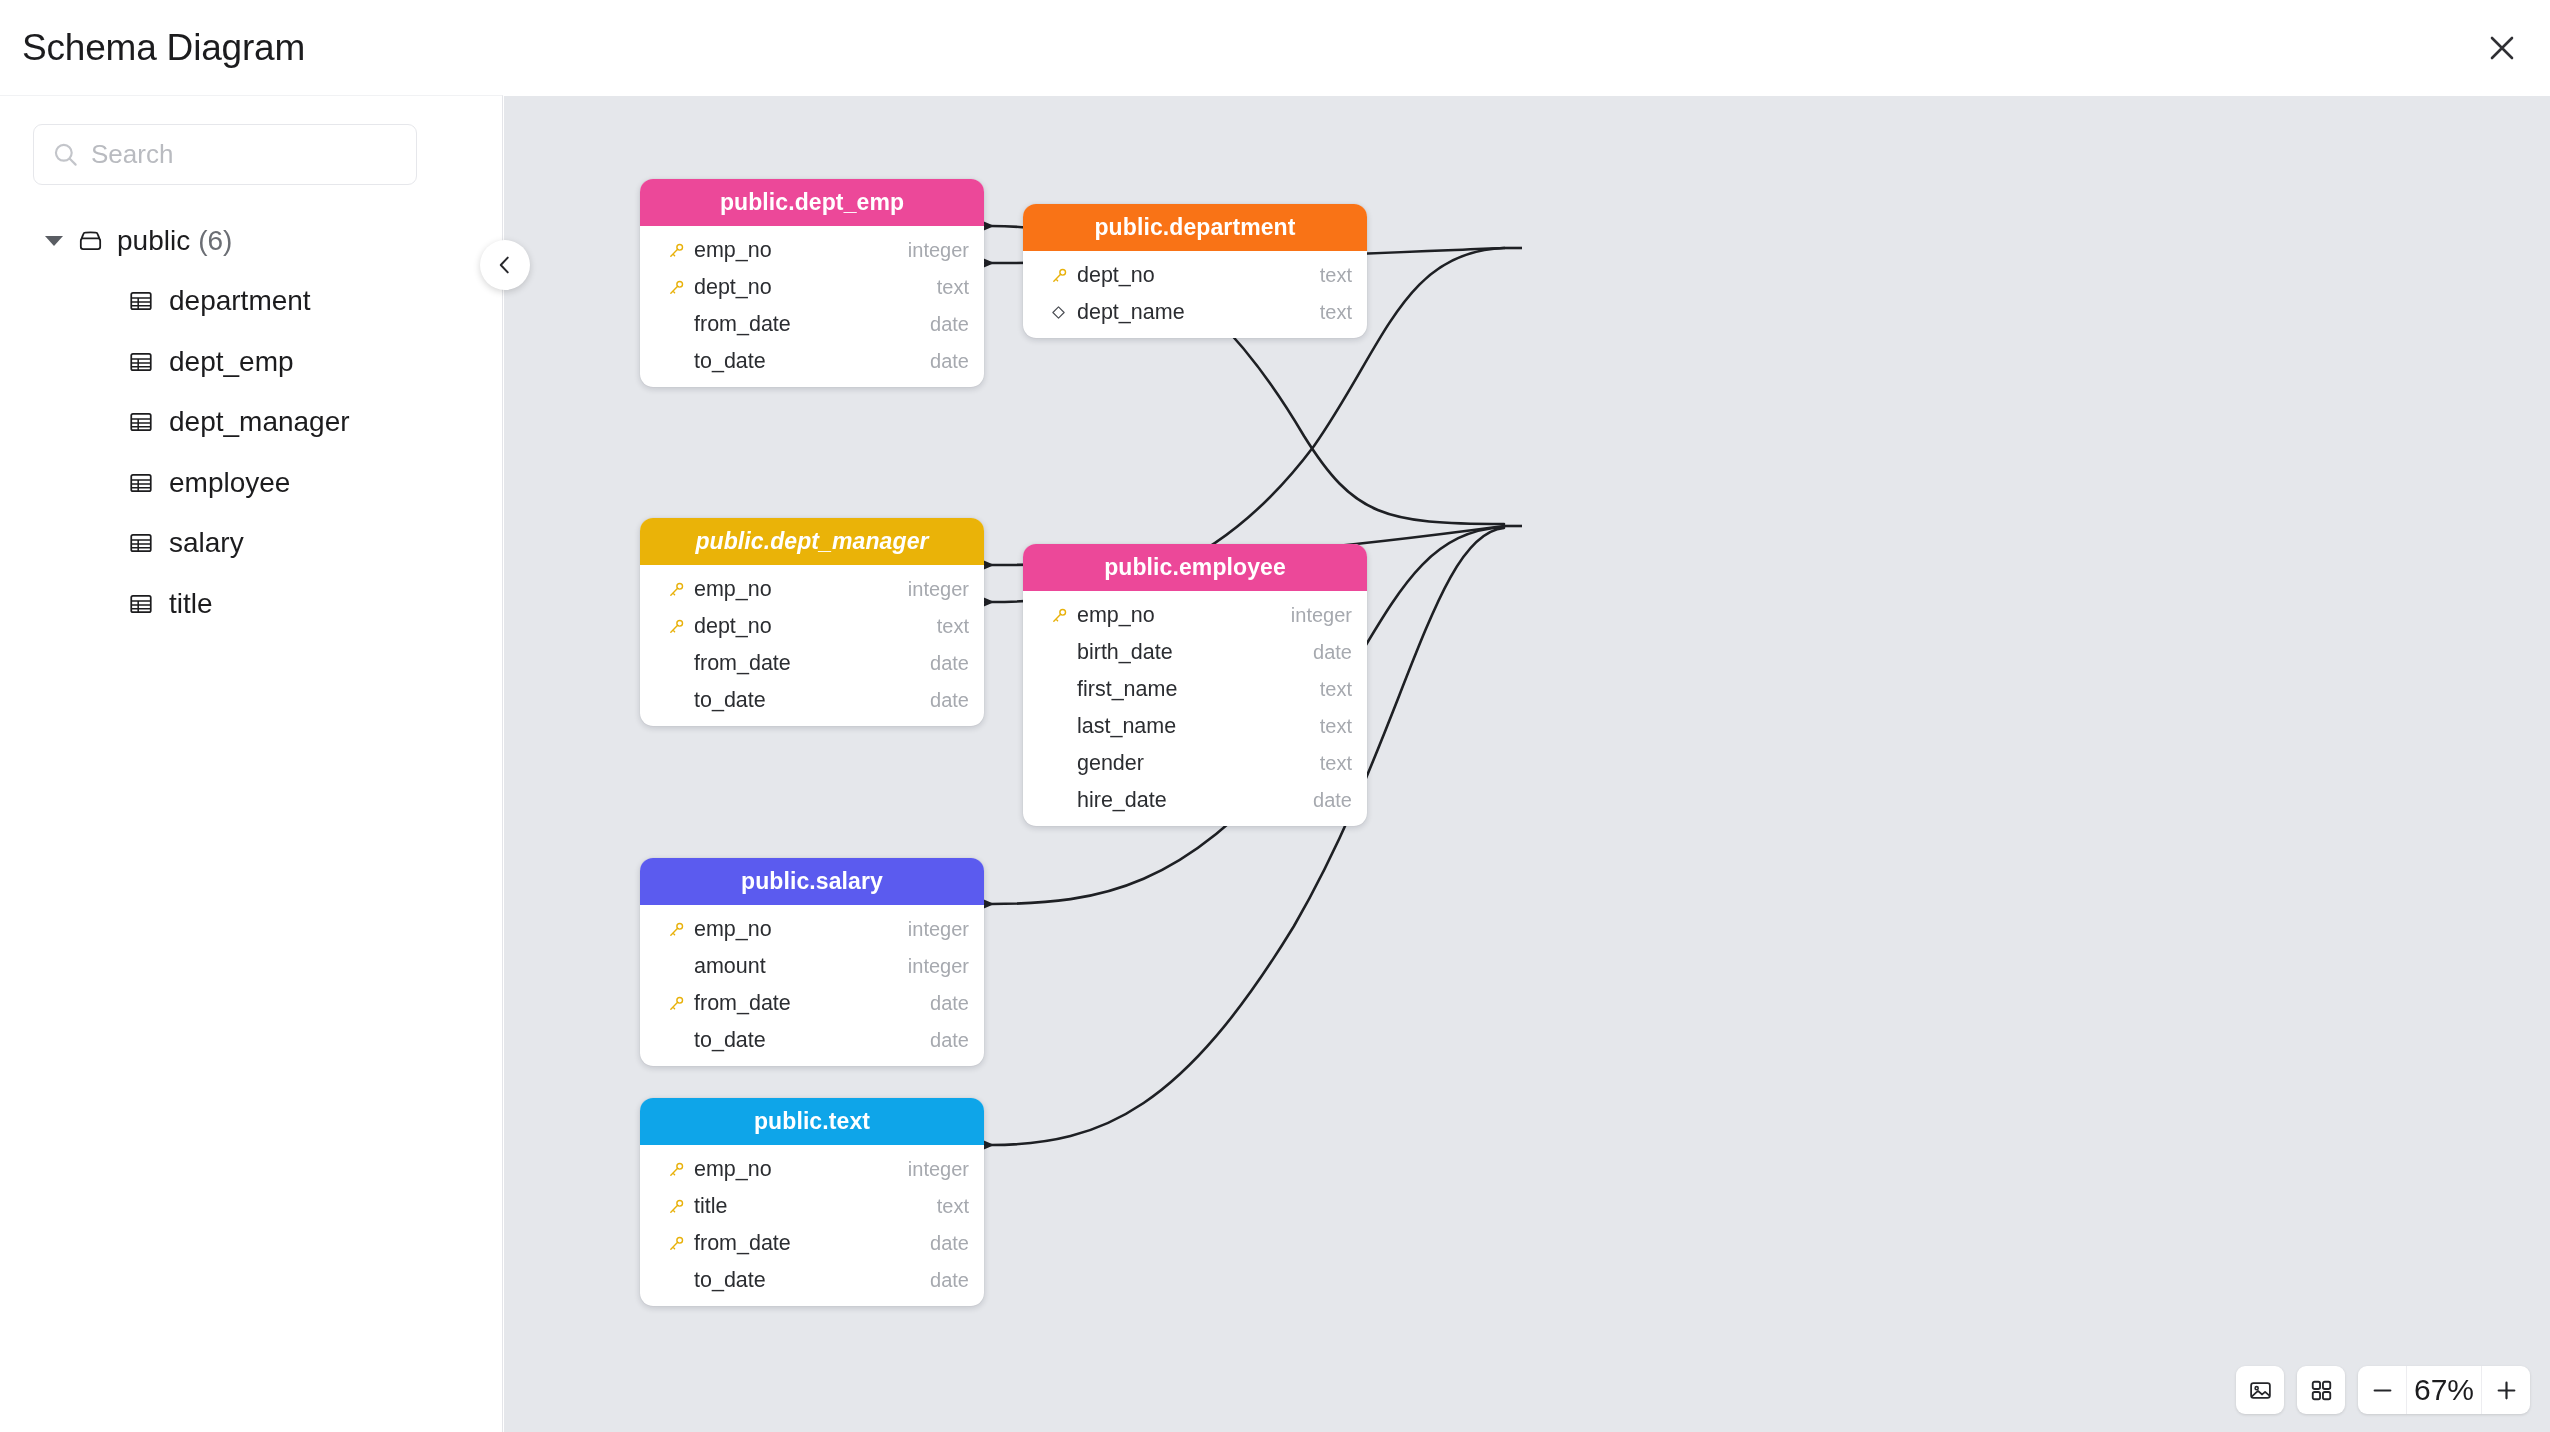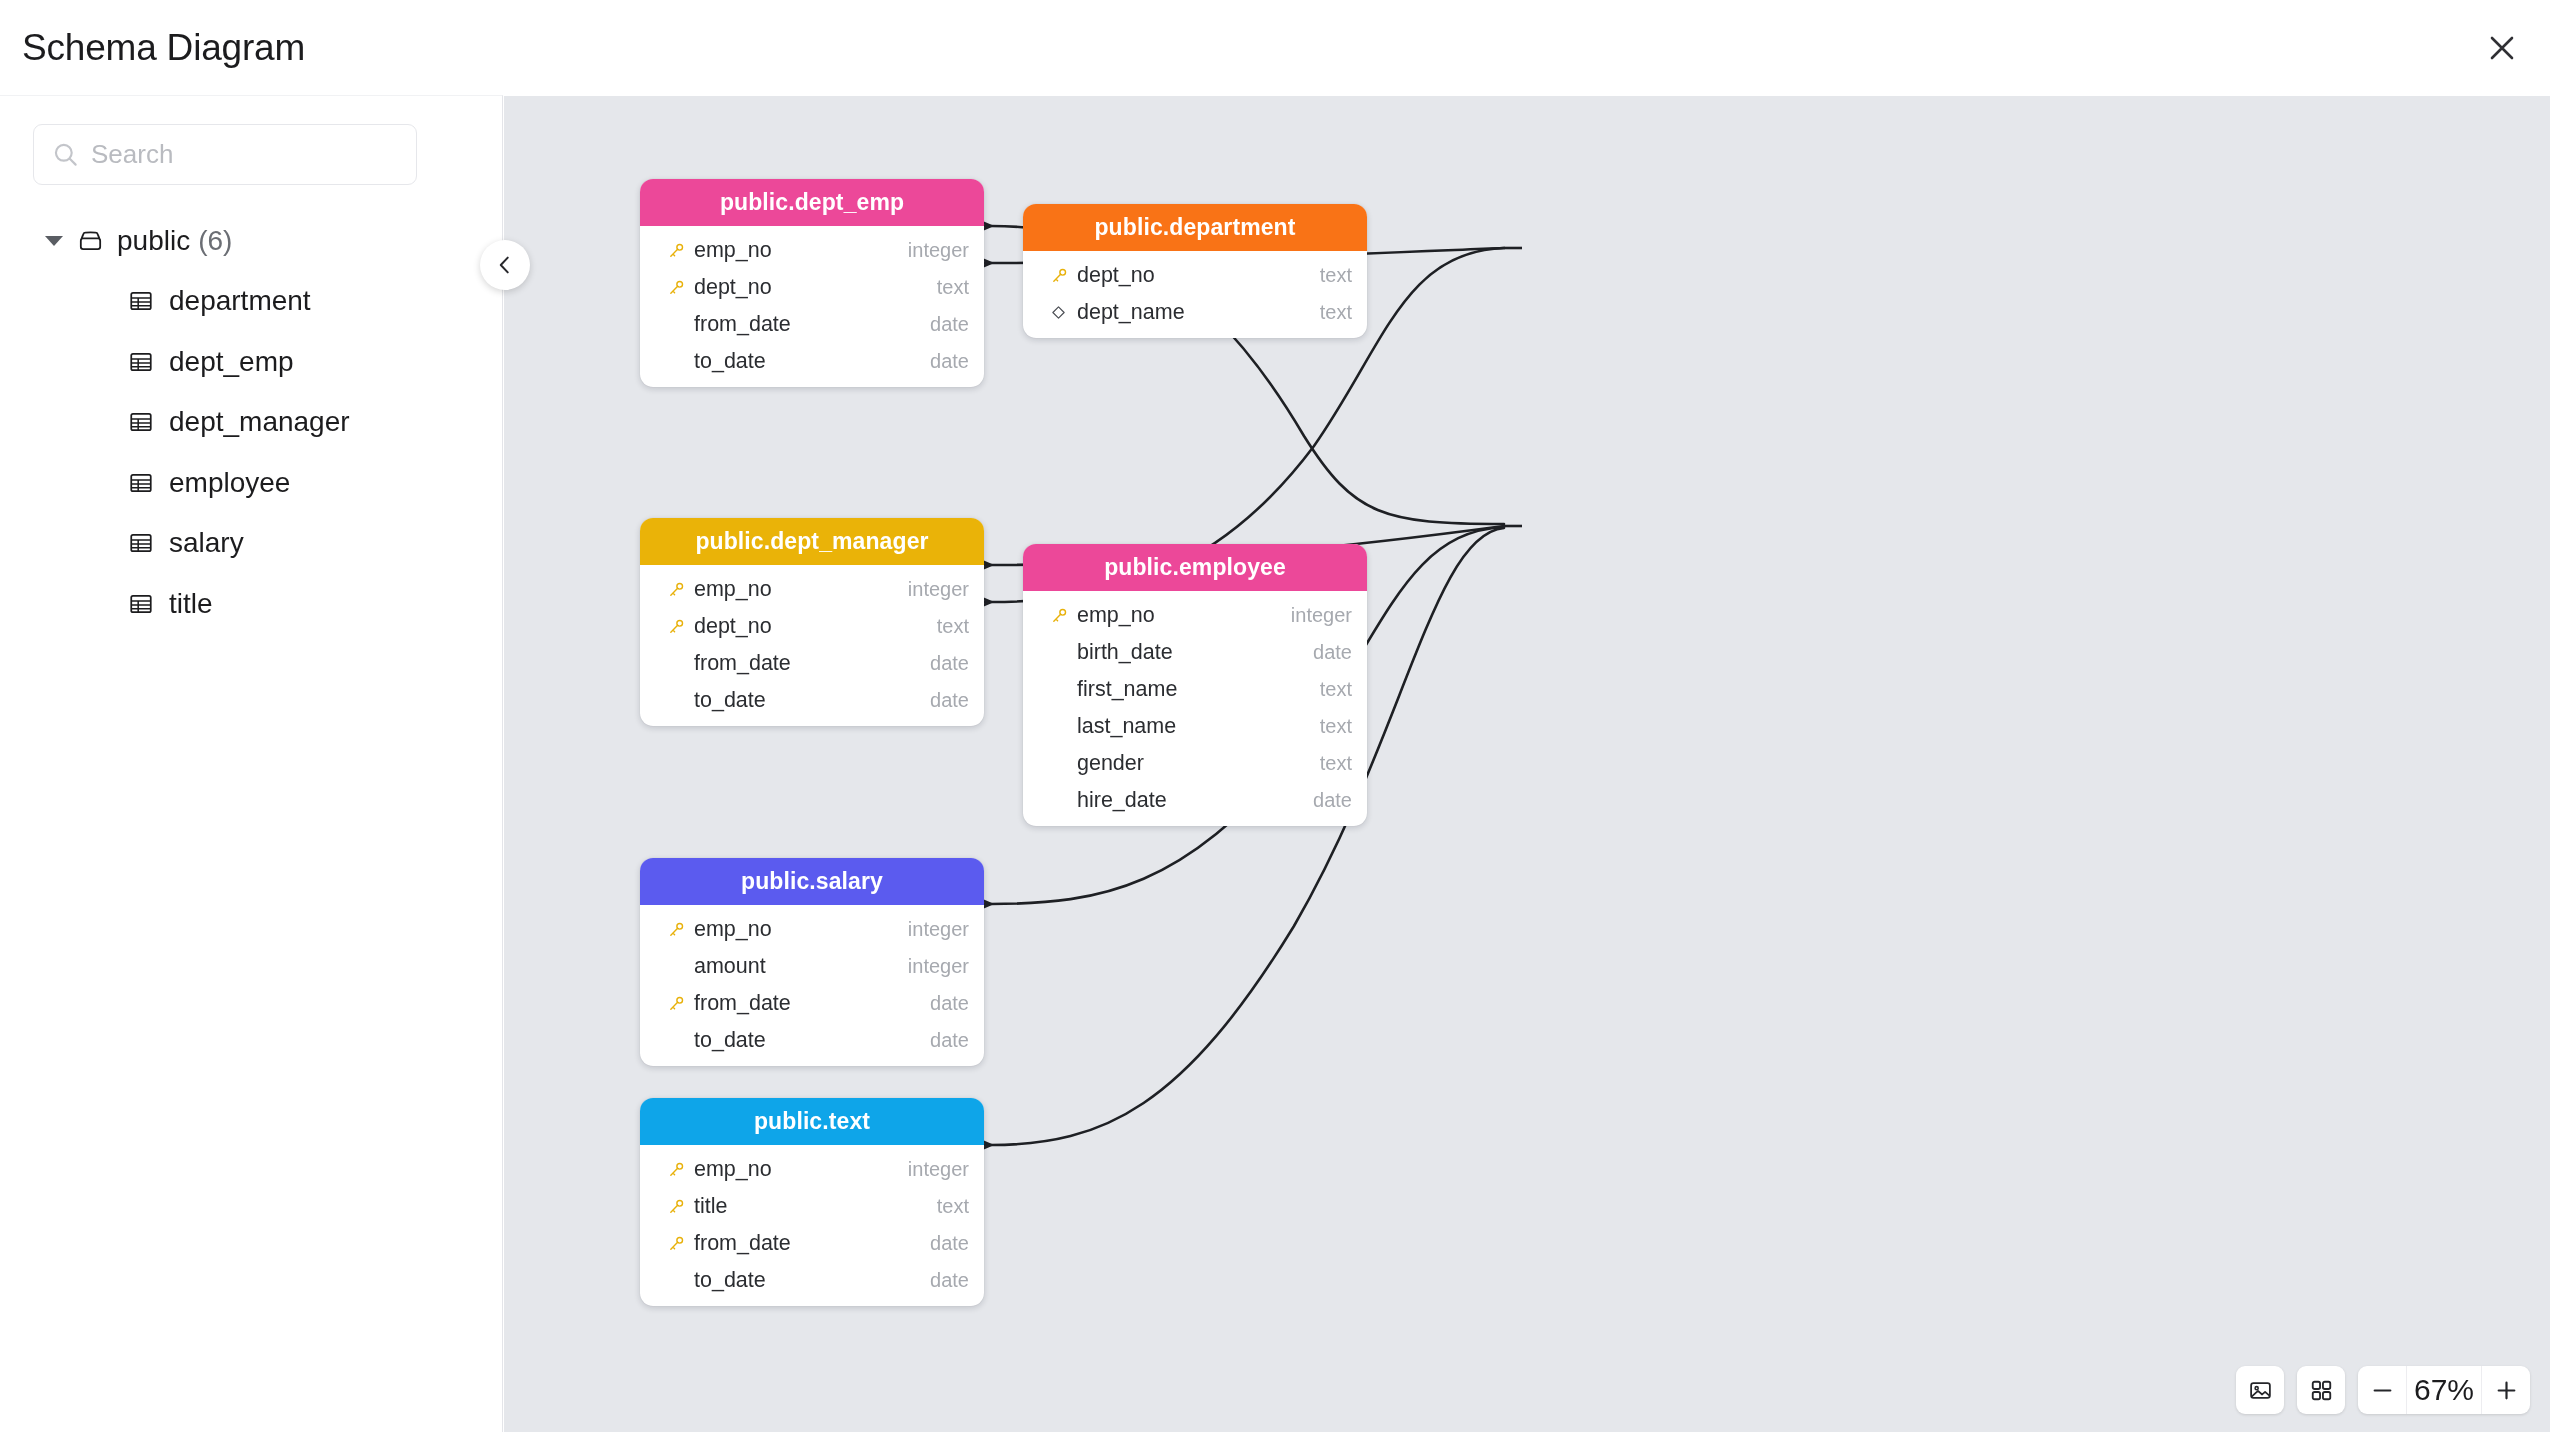--- a/index.html
+++ b/index.html
@@ -419,21 +419,21 @@
               <path d="M12 3 L21 12 L12 21 L3 12 Z" fill="none" stroke="#4b4e54" stroke-width="1.9" stroke-linejoin="round"></path>
             </svg>
         </span>
         <span class="field-name">dept_name</span>
         <span class="field-type">text</span>
       </div>
     </div>
   </div>
 
   <div class="node" style="left:136px; top:422px;">
-    <div class="node-header" style="background:#eab308;">
+    <div class="node-header" style="background:#eab308;font-style:italic;">
       <span>public.dept_manager</span>
     </div>
     <div class="node-body">
       <div class="field-row">
         <span class="field-icon">
           <svg width="17" height="17" viewBox="0 0 24 24">
               <g fill="none" stroke="#e8b10a" stroke-width="2" stroke-linecap="round" stroke-linejoin="round">
                 <circle cx="16.5" cy="7.5" r="4"></circle>
                 <path d="M13.6 10.4 L4 20 M7 17 L9.3 19.3"></path>
               </g>

